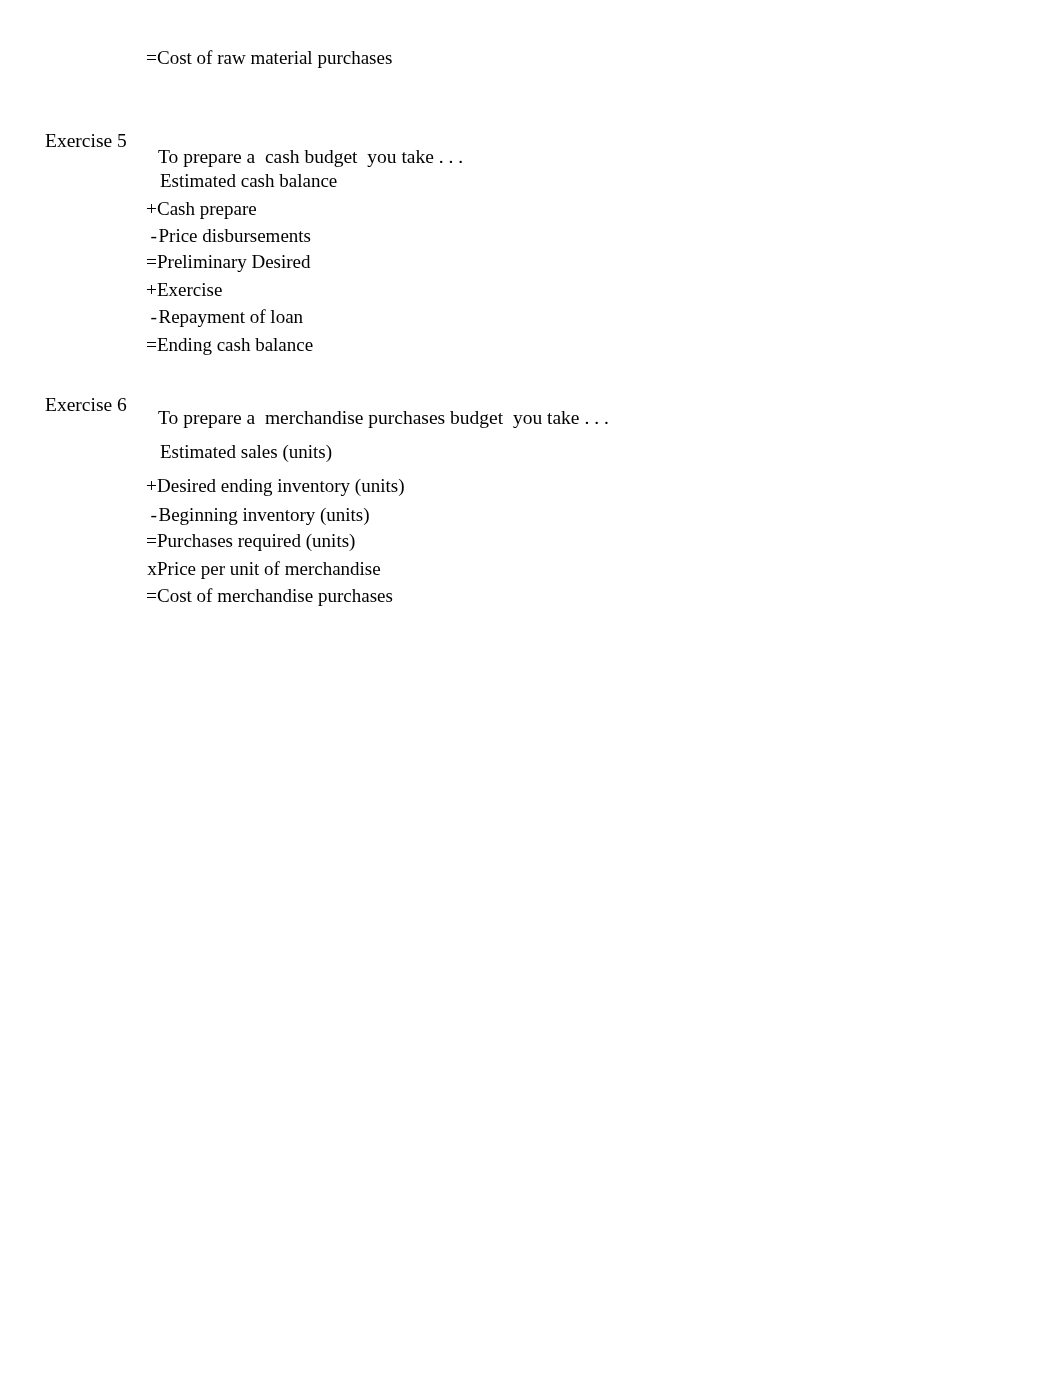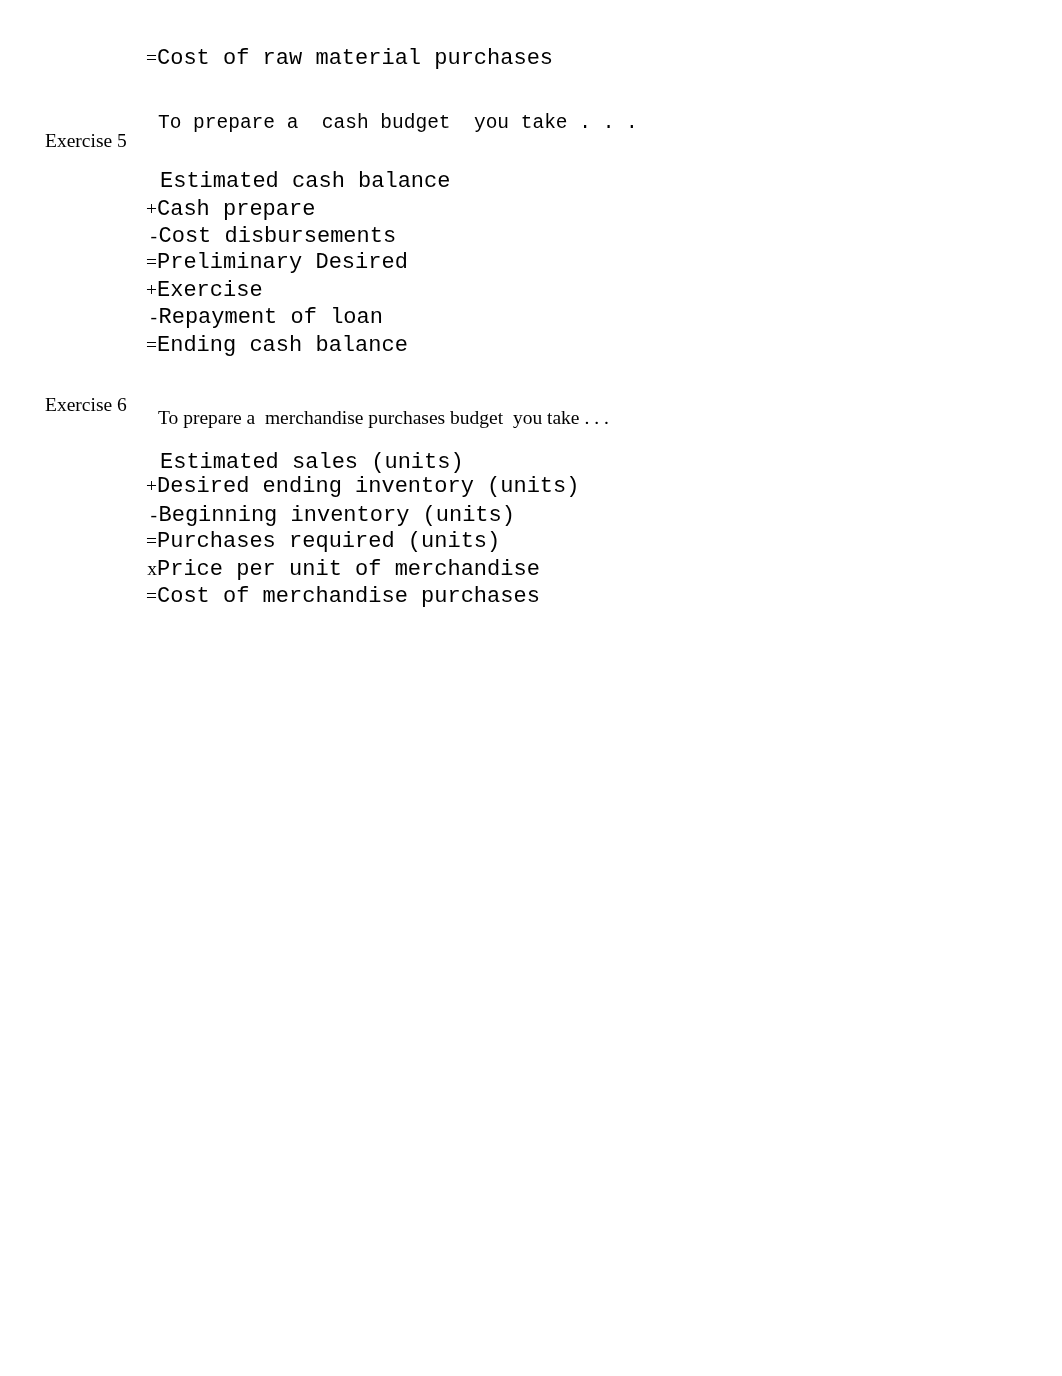--- a/index.html
+++ b/index.html
@@ -58,69 +58,68 @@
   }
   .op-none {
     display: inline-block;
     width: 19px;
   }
   .op-minus {
     padding-right: 1.5px;
   }
   .term {
     display: inline-block;
-    font-size: 22px;
-    font-family: Liberation Mono, monospace;
+    font-size: 19px;
   }
   .term-indent {
     padding-left: 3px;
   }
 </style>
 </head>
 <body>
 
 <div class="page">
 
   <div class="formula-row" style="top:48px;">
     <span class="op">=</span><span class="term">Cost of raw material purchases</span>
   </div>
 
   <div>
     <span class="ex-label" style="top:131px;">Exercise 5</span>
-    <span class="ex-desc" style="top:114px;font-family:Liberation Mono, monospace;">To prepare a  cash budget  you take . . .</span>
+    <span class="ex-desc" style="top:147px;">To prepare a  cash budget  you take . . .</span>
   </div>
 
   <div class="formula-row" style="top:171px;">
     <span class="op-none"></span><span class="term term-indent">Estimated cash balance</span>
   </div>
   <div class="formula-row" style="top:199px;">
     <span class="op">+</span><span class="term">Cash prepare</span>
   </div>
   <div class="formula-row" style="top:226px;">
-    <span class="op op-minus">-</span><span class="term">Cost disbursements</span>
+    <span class="op op-minus">-</span><span class="term">Price disbursements</span>
   </div>
   <div class="formula-row" style="top:252px;">
     <span class="op">=</span><span class="term">Preliminary Desired</span>
   </div>
   <div class="formula-row" style="top:280px;">
     <span class="op">+</span><span class="term">Exercise</span>
   </div>
   <div class="formula-row" style="top:307px;">
     <span class="op op-minus">-</span><span class="term">Repayment of loan</span>
   </div>
   <div class="formula-row" style="top:335px;">
     <span class="op">=</span><span class="term">Ending cash balance</span>
   </div>
 
   <div>
     <span class="ex-label" style="top:395px;">Exercise 6</span>
     <span class="ex-desc" style="top:408px;">To prepare a  merchandise purchases budget  you take . . .</span>
   </div>
 
-  <div class="formula-row" style="top:452px;">
+  <div class="formula-row" style="top:442px;">
     <span class="op-none"></span><span class="term term-indent">Estimated sales (units)</span>
   </div>
   <div class="formula-row" style="top:476px;">
     <span class="op">+</span><span class="term">Desired ending inventory (units)</span>
   </div>
   <div class="formula-row" style="top:505px;">
     <span class="op op-minus">-</span><span class="term">Beginning inventory (units)</span>
   </div>
   <div class="formula-row" style="top:531px;">
     <span class="op">=</span><span class="term">Purchases required (units)</span>

